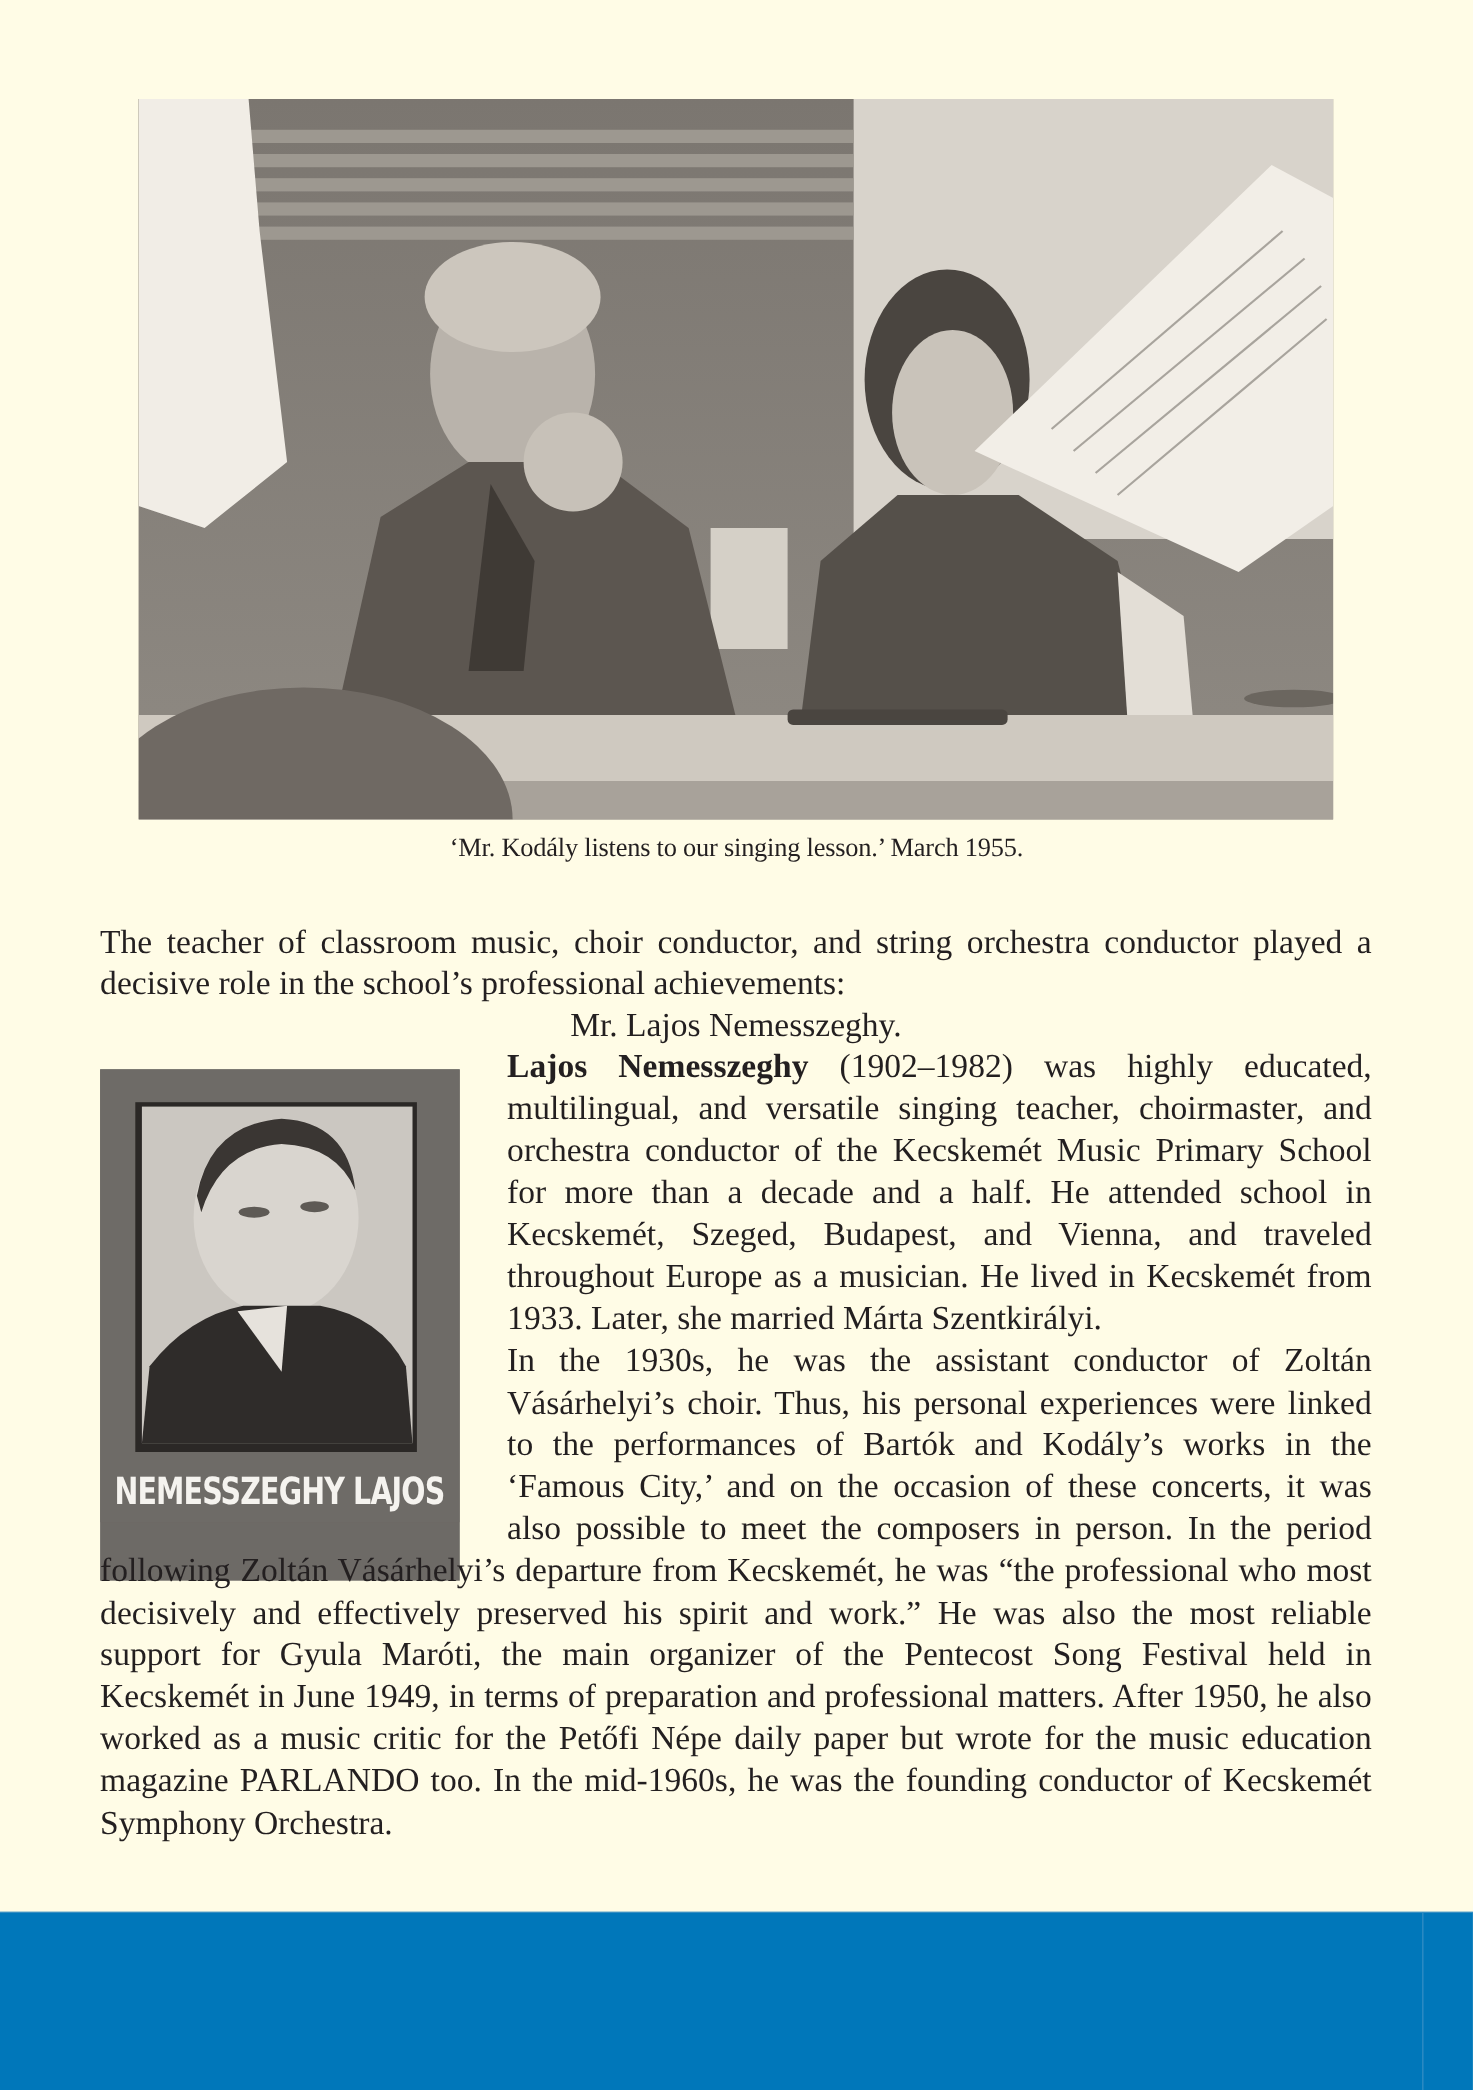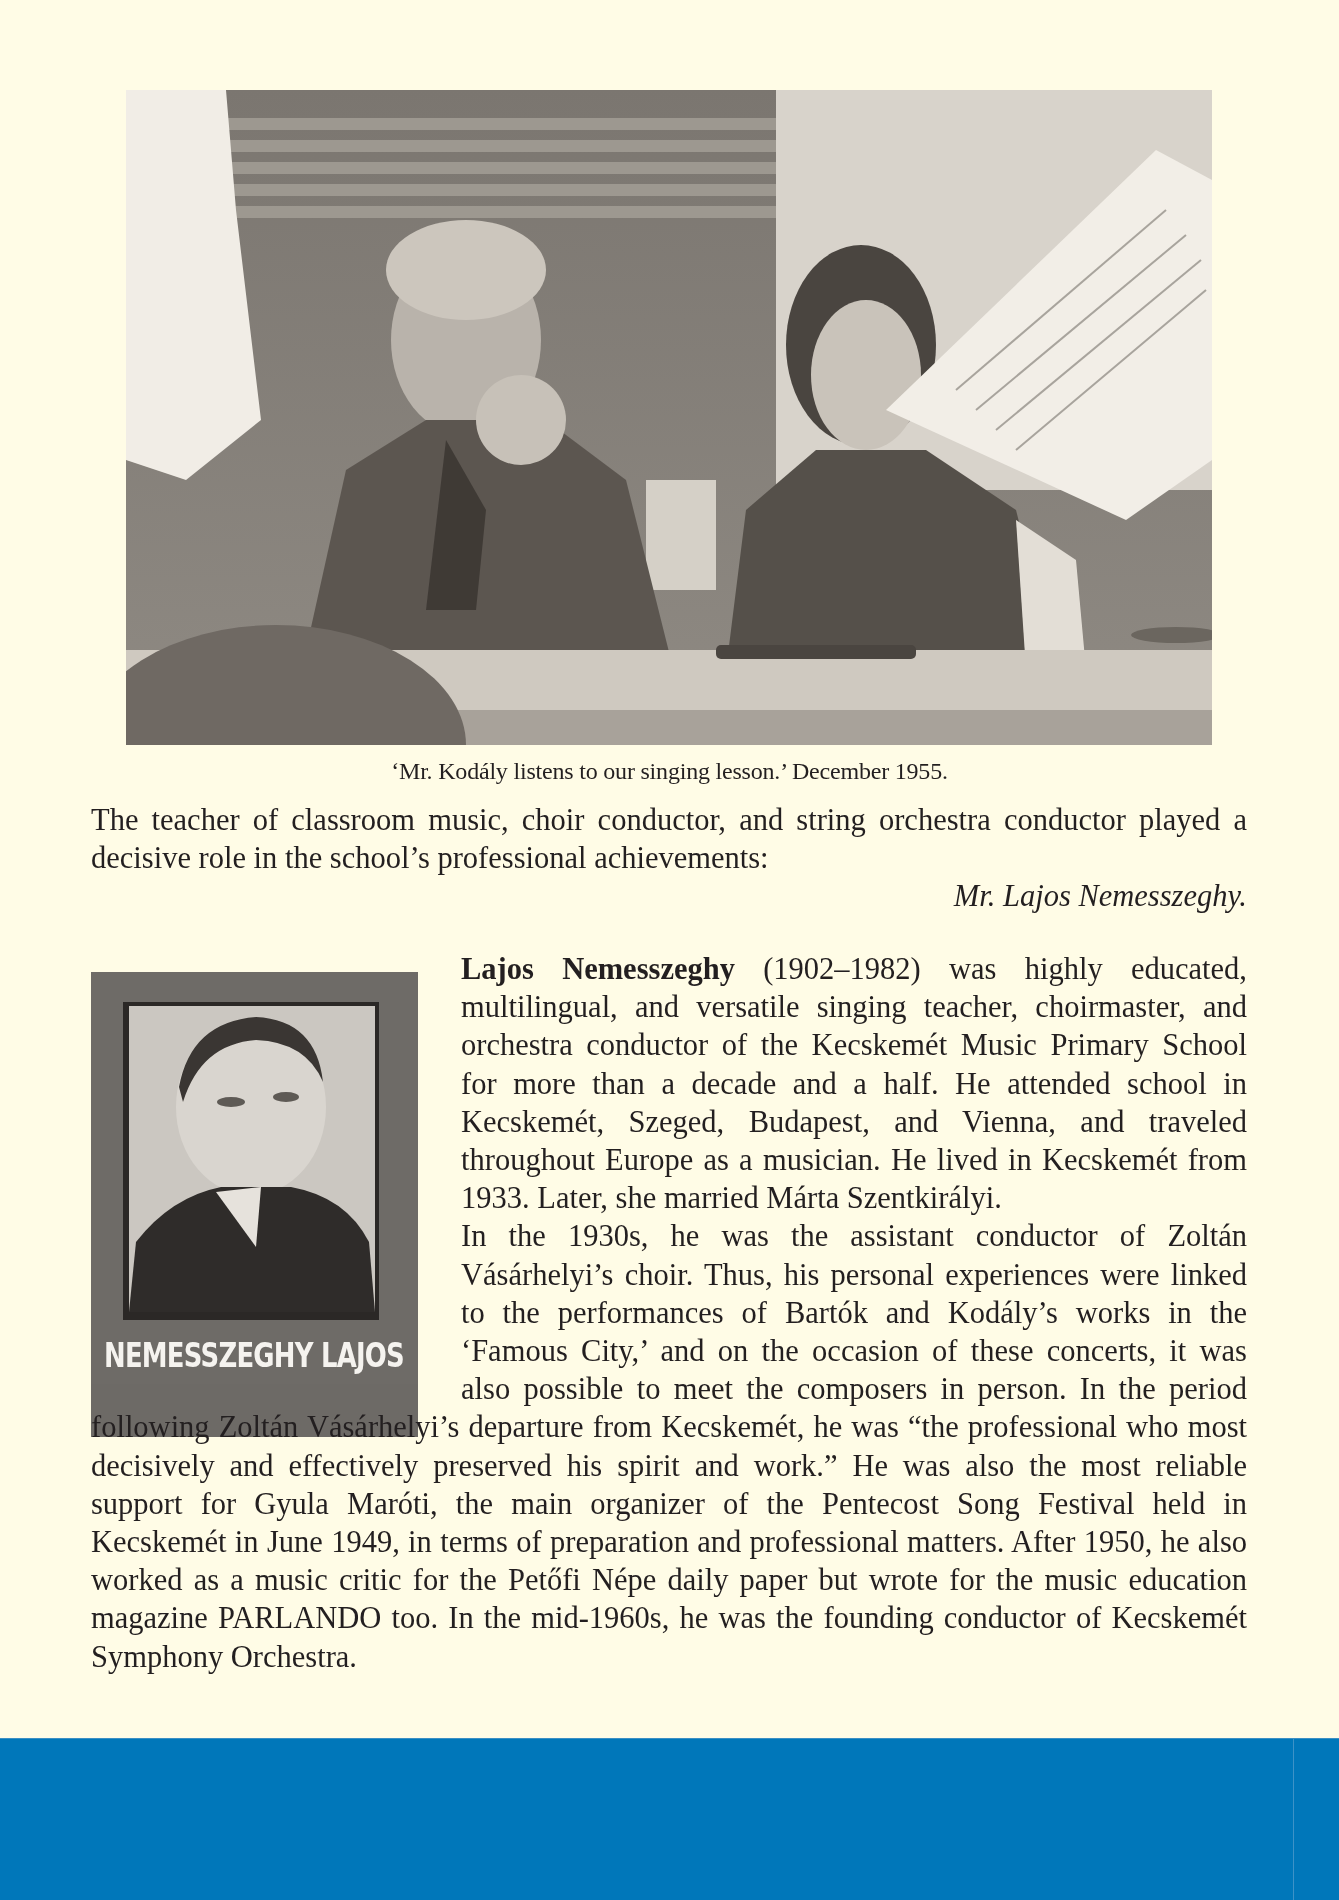--- a/index.html
+++ b/index.html
@@ -28,23 +28,23 @@
       letter-spacing: -0.2px;
     }
     .body-text {
       position: absolute;
       left: 91px;
       width: 1156px;
       font-size: 30.5px;
       line-height: 38.2px;
       text-align: justify;
     }
-    .intro { top: 801px; }
+    .intro { top: 837px; }
     .intro p { margin: 0; }
-    .intro .last-line { text-align: right; font-style: italic; }
+    .intro .last-line { text-align: center; }
     .portrait {
       position: absolute;
       left: 91px; top: 972px;
       width: 327px; height: 465px;
       background: #6d6a66;
       overflow: hidden;
     }
     .bio {
       top: 950px;
     }
@@ -117,21 +117,21 @@
 
     <rect x="0" y="560" width="1086" height="95" fill="#cfc9c0"></rect>
     <rect x="0" y="620" width="1086" height="35" fill="#a8a29a"></rect>
     <rect x="590" y="555" width="200" height="14" rx="5" fill="#4a4540"></rect>
     <ellipse cx="1050" cy="545" rx="45" ry="8" fill="#6b665f"></ellipse>
 
     <ellipse cx="150" cy="655" rx="190" ry="120" fill="#6f6963"></ellipse>
   </svg>
 </div>
 
-<div class="caption">‘Mr. Kodály listens to our singing lesson.’ December 1955.</div>
+<div class="caption">‘Mr. Kodály listens to our singing lesson.’ March 1955.</div>
 
 <div class="body-text intro">
   <p>The teacher of classroom music, choir conductor, and string orchestra conductor played a decisive role in the school’s professional achievements:</p>
   <p class="last-line">Mr. Lajos Nemesszeghy.</p>
 </div>
 
 <div class="portrait" title="Portrait photograph of Lajos Nemesszeghy">
   <svg width="327" height="412" viewBox="0 0 327 412">
     <rect width="327" height="412" fill="#6e6b67"></rect>
 

